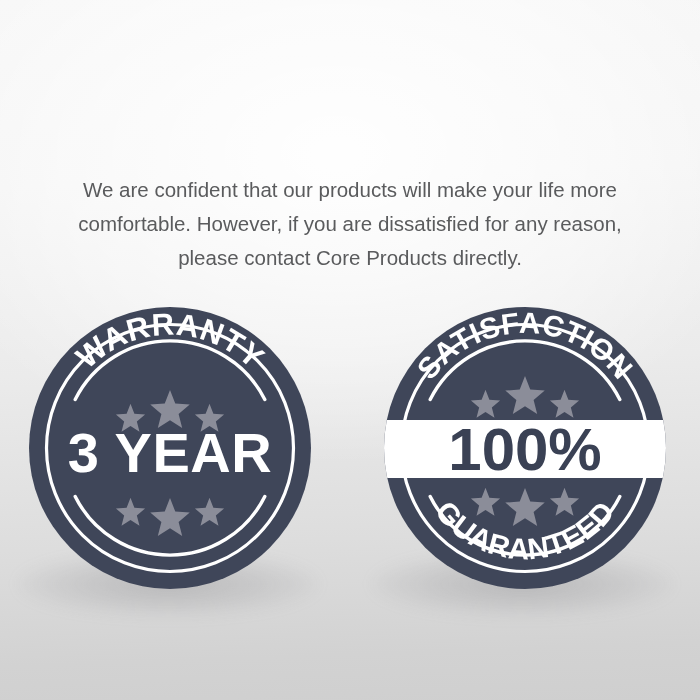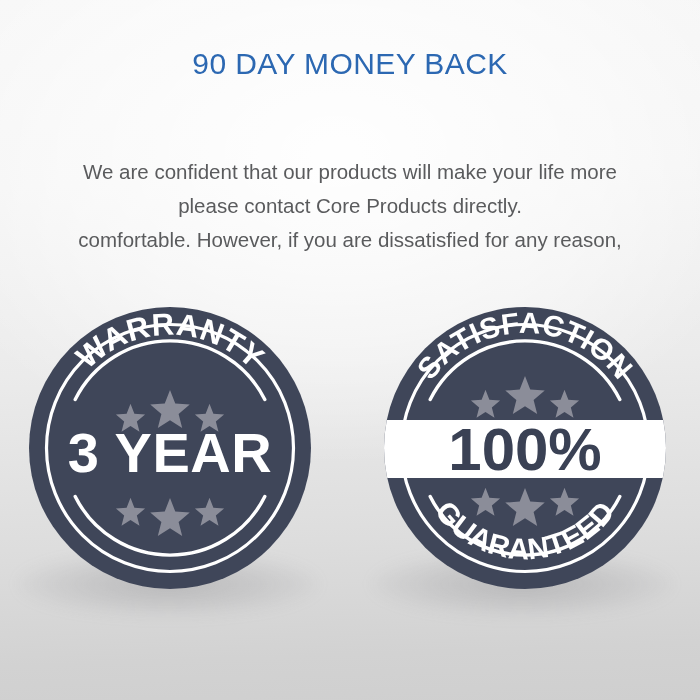--- a/index.html
+++ b/index.html
@@ -34,21 +34,21 @@
     font-size: 30px;
     line-height: 36px;
     letter-spacing: 0.4px;
     font-weight: 400;
   }
   #headline .line { display: block; white-space: nowrap; }
 
   #bodycopy {
     position: absolute;
     left: 0;
-    top: 134px;
+    top: 152px;
     width: 700px;
     text-align: center;
     color: #5a5b5d;
     font-size: 20.5px;
     line-height: 34px;
     font-weight: 400;
   }
   #bodycopy .line { display: block; white-space: nowrap; }
 
   
@@ -86,27 +86,26 @@
   }
   .center-white { fill: #ffffff; font-size: 56px; letter-spacing: 0.5px; }
   .center-navy  { fill: #3a4154; font-size: 60px; letter-spacing: 0px; }
 </style>
 </head>
 <body>
 
 <div id="page">
 
   <h1 id="headline">
-    <span class="line">90 DAY MONEY BACK</span>
   </h1>
 
   <p id="bodycopy">
     <span class="line">We are confident that our products will make your life more</span>
+    <span class="line">comfortable. However, if you are dissatisfied for any reason,</span>
     <span class="line">please contact Core Products directly.</span>
-    <span class="line">comfortable. However, if you are dissatisfied for any reason,</span>
   </p>
 
   <div id="shadow-left" class="badge-shadow"></div>
   <div id="shadow-right" class="badge-shadow"></div>
 
   <div id="badge-warranty" class="badge">
     <svg viewBox="0 0 282 282" xmlns="http://www.w3.org/2000/svg">
       <defs>
 
         <path id="w-arc-top" d="M 28 141 A 113 113 0 0 1 254 141" fill="none"></path>

